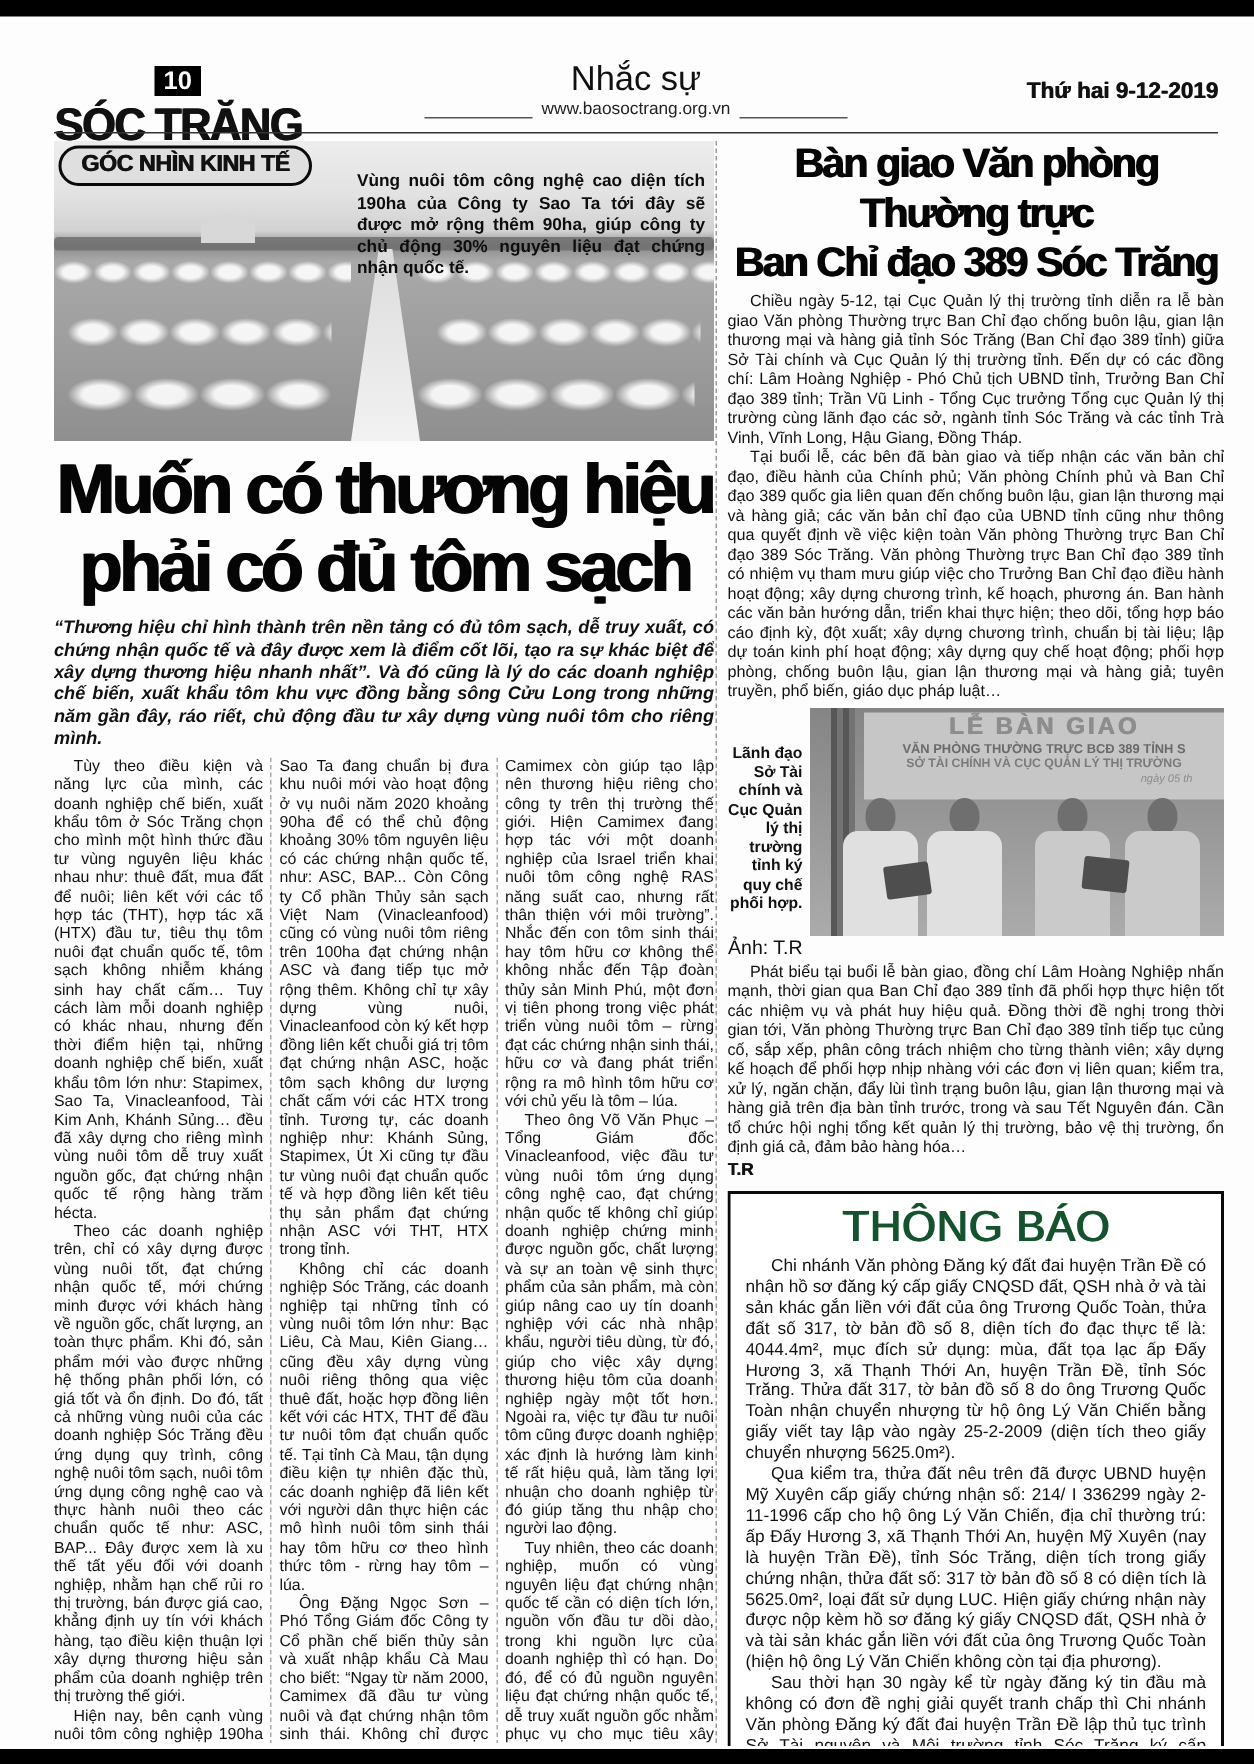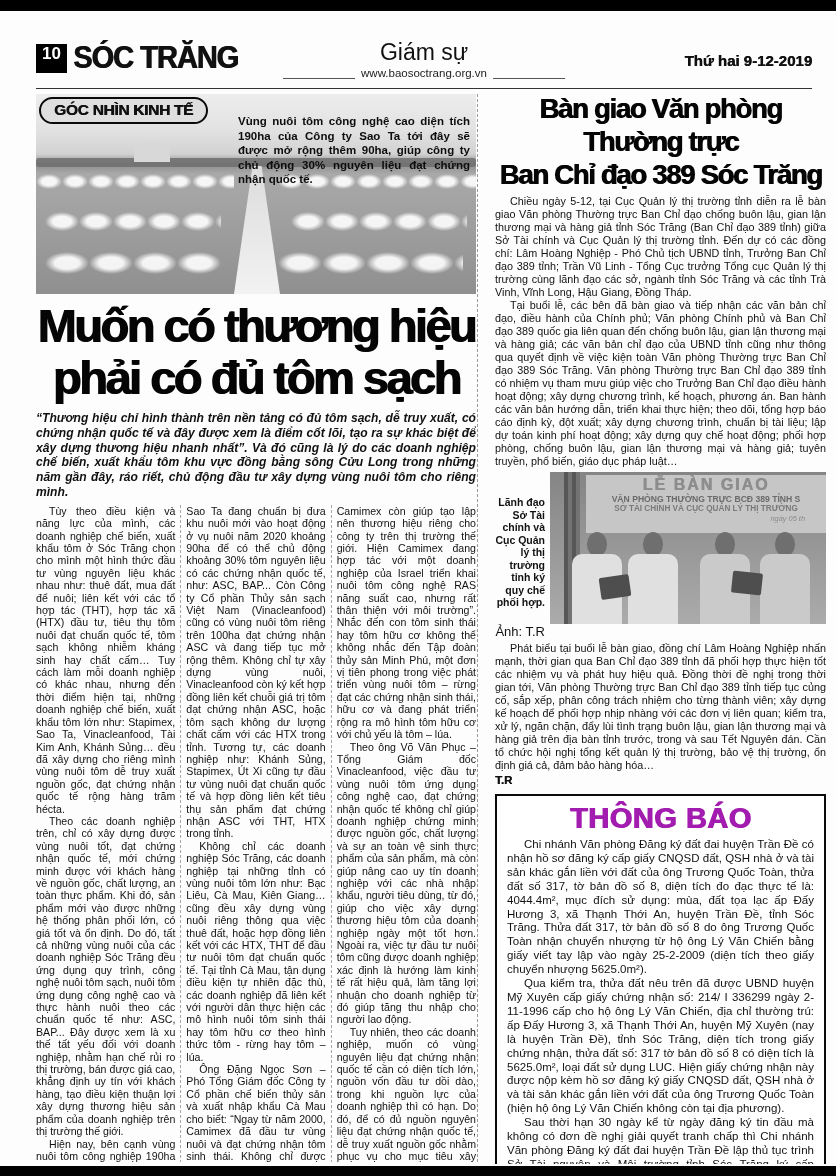--- a/index.html
+++ b/index.html
@@ -4,21 +4,21 @@
 <style>
   html,body{margin:0;padding:0;background:#888;}
   #page{position:relative;width:836px;height:1176px;background:#fdfdfd;overflow:hidden;
         font-family:"Liberation Sans",sans-serif;color:#111;margin:0 auto;}
   .bar{position:absolute;left:0;width:836px;background:#000;}
   .bar.top{top:0;height:11px;}
   .bar.bottom{bottom:0;height:10px;}
 
   
   header{position:absolute;left:36px;top:40px;width:776px;height:46px;}
-  .brand-wrap{position:absolute;left:0;top:4px;display:flex;gap:6px;}
+  .brand-wrap{position:absolute;left:0;top:4px;display:flex;align-items:center;gap:6px;flex-direction:column;}
   .pagenum{display:inline-block;background:#000;color:#fff;font-weight:700;font-size:17px;
            padding:1px 6px 2px;line-height:1;}
   .brand{font-weight:700;font-size:29px;letter-spacing:-1px;line-height:1;
          text-shadow:0.9px 0 0 currentColor;transform:scaleY(1.05);}
   .section-wrap{position:absolute;left:50%;top:0;transform:translateX(-50%);text-align:center;}
   .section{font-size:23px;line-height:1.1;}
   .url-row{display:flex;align-items:flex-end;gap:6px;margin-top:2px;}
   .url-row .rule{display:inline-block;width:72px;height:1px;background:#555;}
   .url{font-size:11.5px;color:#222;}
   .date{position:absolute;right:0;top:12px;font-weight:700;font-size:15px;text-shadow:0.5px 0 0 currentColor;}
@@ -51,21 +51,21 @@
             letter-spacing:-2.5px;text-shadow:1.2px 0 0 currentColor;color:#050505;}
   .lede{margin:7px 0 0;font-weight:700;font-style:italic;font-size:12.1px;line-height:14.8px;
         text-align:justify;}
   .body-cols{margin-top:5px;height:688px;overflow:hidden;column-count:3;column-gap:11px;
              column-rule:1px dashed #a8a8a8;font-size:10.6px;line-height:12.4px;text-align:justify;}
   .body-cols p{margin:0;text-indent:13px;}
   .byline{margin:1px 0 0 !important;text-indent:0 !important;text-align:left;font-weight:700;
           font-size:11px;text-shadow:0.4px 0 0 currentColor;}
 
   
-  .right-col{position:absolute;left:495px;top:92px;width:331px;height:1072px;overflow:hidden;}
+  .right-col{position:absolute;left:485px;top:92px;width:331px;height:1072px;overflow:hidden;}
   .headline2{margin:0;text-align:center;font-size:27.5px;line-height:33px;font-weight:700;
              letter-spacing:-1.3px;text-shadow:0.9px 0 0 currentColor;color:#050505;}
   .art2-body{margin-top:4px;font-size:10.8px;line-height:13px;text-align:justify;}
   .art2-body p{margin:0;text-indent:15px;}
   .photo2-row{margin:4px 0 0;display:flex;gap:5px;}
   .photo2-caption{width:50px;flex:0 0 50px;font-weight:700;font-size:10.5px;line-height:12.5px;
                   text-align:right;padding-top:24px;}
   .photo2-caption .credit{display:block;font-weight:400;font-size:13px;margin-top:17px;}
   .photo2{position:relative;flex:1;height:152px;overflow:hidden;
           background:linear-gradient(180deg,#858585 0%,#989898 50%,#ababab 100%);}
@@ -86,38 +86,38 @@
   .person.p1{left:22px;} .person.p2{left:78px;}
   .person.p3{left:150px;} .person.p4{left:210px;}
   .person.p3 .torso,.person.p4 .torso{background:#cacaca;}
   .folder{position:absolute;width:30px;height:22px;background:#4e4e4e;border-radius:2px;}
   .folder.fo1{left:50px;bottom:26px;transform:rotate(-8deg);}
   .folder.fo2{left:182px;bottom:30px;transform:rotate(6deg);}
   .byline2{font-size:11.5px;margin-top:2px !important;}
 
   
   .notice{margin-top:8px;border:2px solid #0a0a0a;padding:4px 10px 6px;background:#fff;}
-  .notice-title{margin:1px 0 3px;text-align:center;font-size:29px;line-height:34px;font-weight:700;
-                letter-spacing:0.5px;text-shadow:1.1px 0 0 currentColor;color:#a21caf;}
+  .notice-title{margin:1px 0 3px;text-align:center;font-size:29px;line-height:34px;font-weight:400;
+                letter-spacing:0.5px;text-shadow:1.1px 0 0 currentColor;color:#14532d;}
   .notice-body{font-size:11.5px;line-height:13.9px;text-align:justify;}
   .notice-body p{margin:0;text-indent:17px;}
 </style>
 </head>
 <body>
 
 <div id="page">
   <div class="bar top"></div>
 
   <header>
     <div class="brand-wrap">
       <span class="pagenum">10</span>
       <span class="brand">SÓC TRĂNG</span>
     </div>
     <div class="section-wrap">
-      <div class="section">Giám sự</div>
+      <div class="section">Nhắc sự</div>
       <div class="url-row">
         <span class="rule"></span>
         <span class="url">www.baosoctrang.org.vn</span>
         <span class="rule"></span>
       </div>
     </div>
     <div class="date">Thứ hai 9-12-2019</div>
   </header>
   <div class="header-rule"></div>
   <div class="col-divider"></div>

